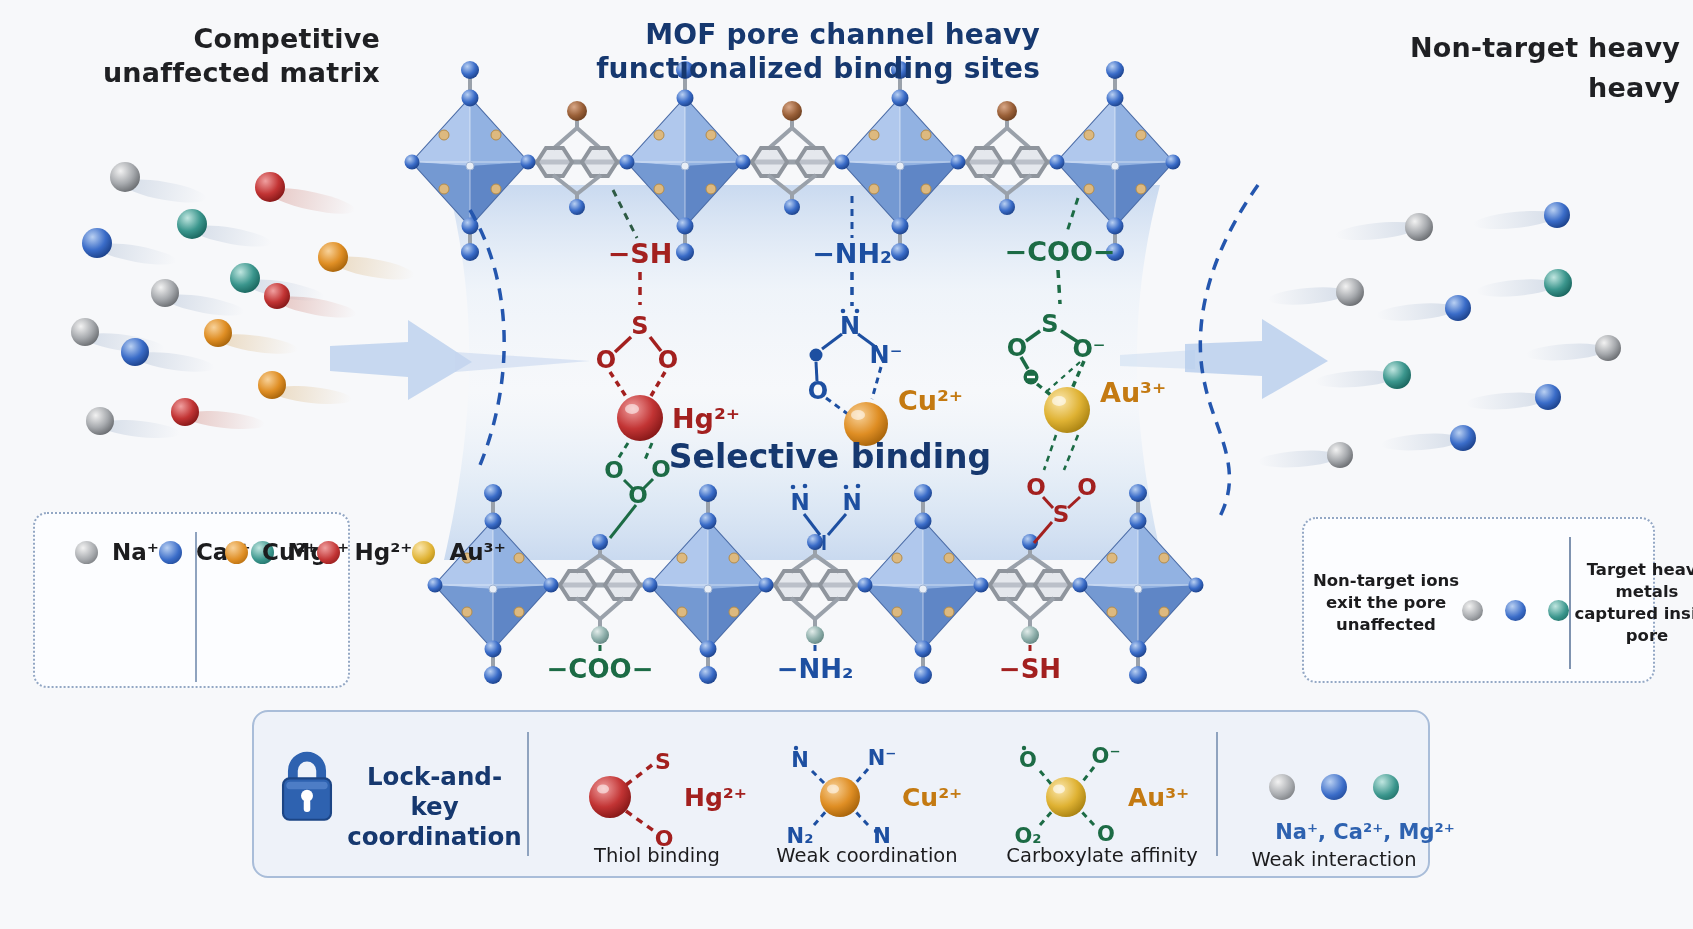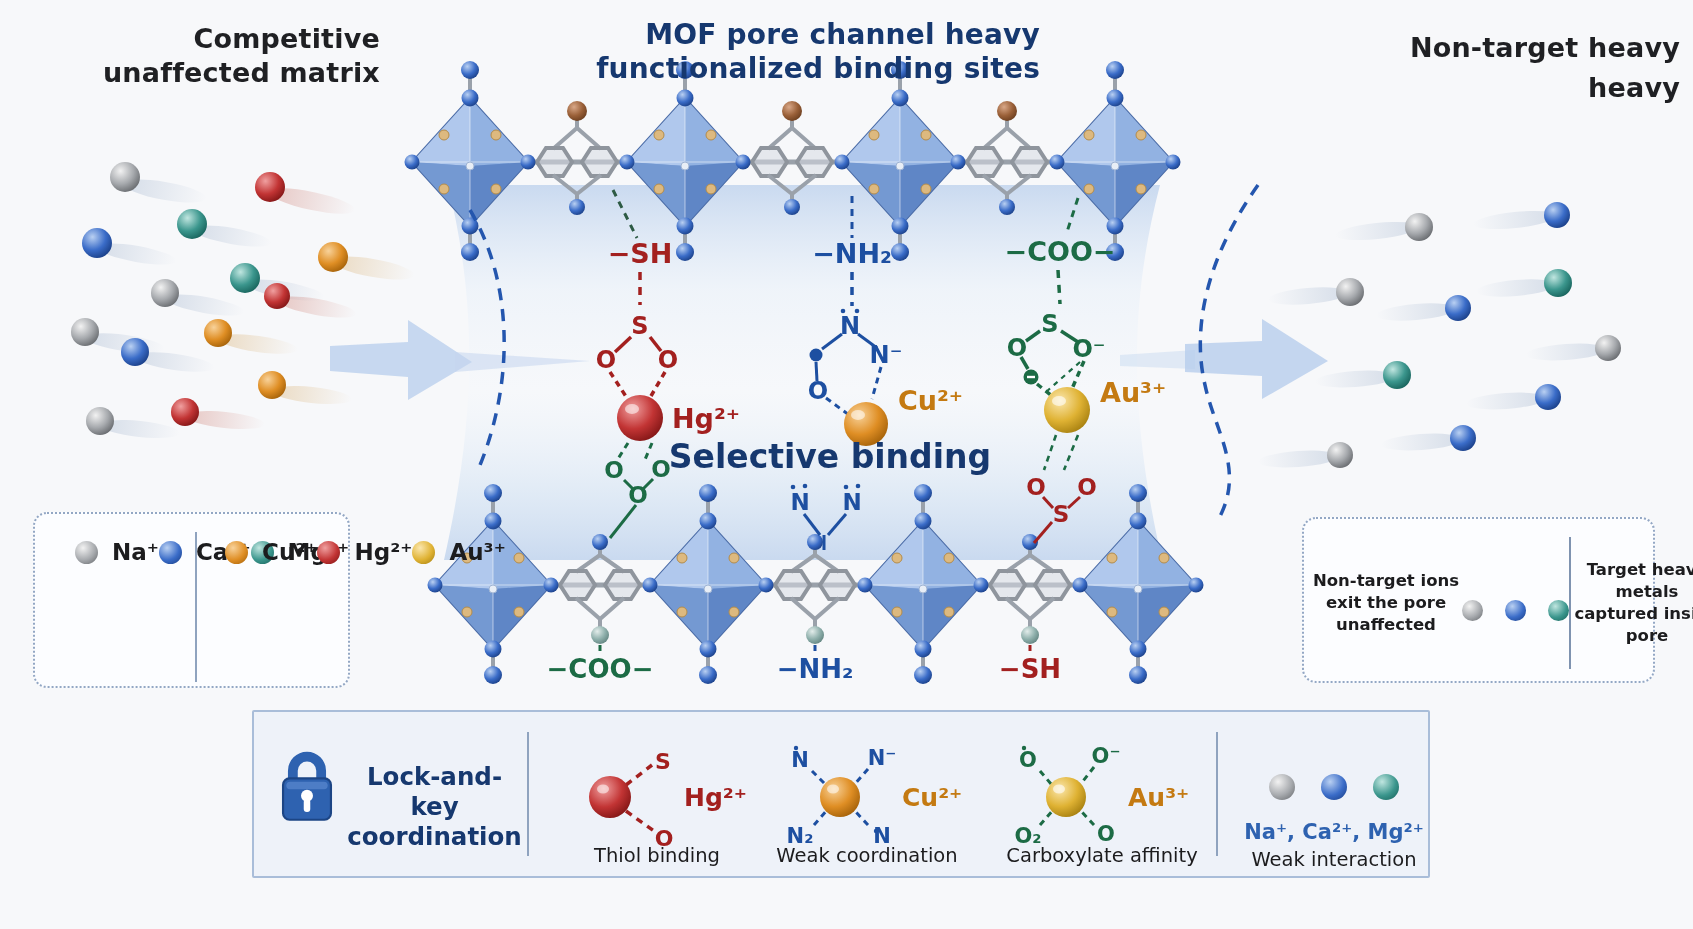--- a/index.html
+++ b/index.html
@@ -28,21 +28,21 @@
   .leg-row .lab{font-weight:bold;font-size:23px;color:#1c1c1e}
   .leg-c1{padding-left:40px}
   .leg-c2{padding-left:28px}
   .leg-right{display:grid;grid-template-columns:1fr 2px 1fr;padding:16px 6px 10px 6px}
   .leg-right .divider{background:#7f93b0;margin:2px 0}
   .leg-half{display:flex;flex-direction:row;align-items:center;justify-content:flex-start}
   .leg-half .txt{font-weight:bold;font-size:16.5px;line-height:1.32;text-align:center;color:#1c1c1e;width:152px}
   .leg-half .balls{display:flex;gap:22px;margin-top:14px}
   .leg-half .ball{width:21px;height:21px}
   
-  .footer{background:#eef2f9;border:2px solid #a9bdd9;border-radius:2px}
+  .footer{background:#eef2f9;border:2px solid #a9bdd9;border-radius:16px}
   .fdiv{position:absolute;top:20px;bottom:20px;width:2px;background:#8fa3bf}
   .lock-title{font-weight:bold;font-size:24.5px;line-height:30px;color:#16386f;text-align:center}
   .caption{font-size:19.5px;color:#1c1c1e;text-align:center}
   .weak-ions{font-weight:bold;font-size:21px;color:#2e62b0;text-align:center}
   .weak-balls{display:flex;gap:26px;justify-content:center}
   .weak-balls .ball{width:26px;height:26px}
   svg text{font-family:"DejaVu Sans","Liberation Sans",sans-serif}
 </style>
 </head>
 <body>
@@ -484,15 +484,15 @@
   </svg>
   <div class="abs caption" style="left:748px;top:132px;width:200px">Carboxylate affinity</div>
 
   <div class="fdiv" style="left:962px"></div>
 
   <div class="abs weak-balls" style="left:990px;top:62px;width:180px">
     <span class="ball gray"></span>
     <span class="ball blue"></span>
     <span class="ball teal"></span>
   </div>
-  <div class="abs weak-ions" style="left:975px;top:108px;width:210px">Na⁺, Ca²⁺, Mg²⁺</div>
+  <div class="abs weak-ions" style="left:1006px;top:108px;width:210px">Na⁺, Ca²⁺, Mg²⁺</div>
   <div class="abs caption" style="left:975px;top:136px;width:210px">Weak interaction</div>
 </div>
 
 </body></html>

